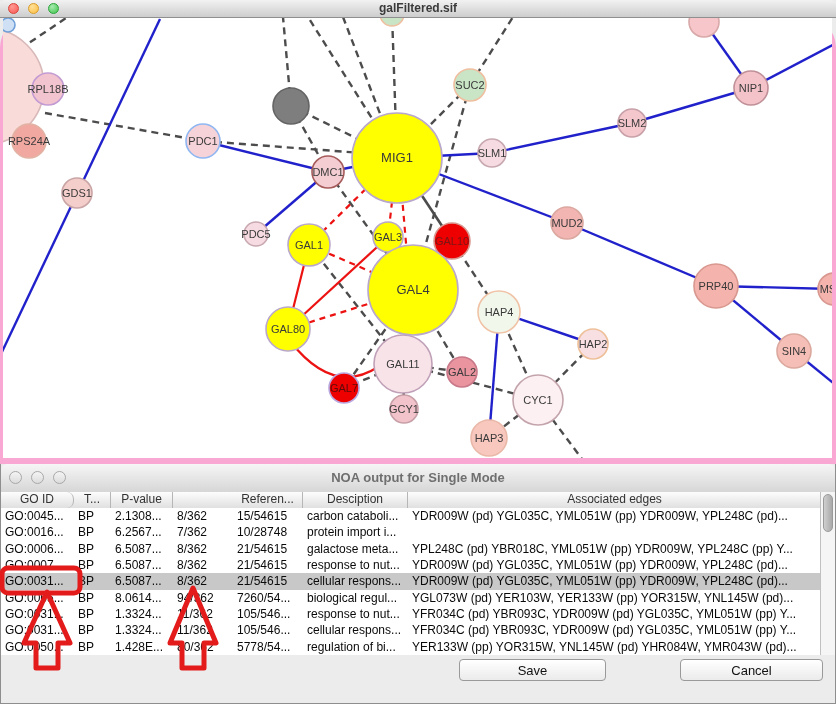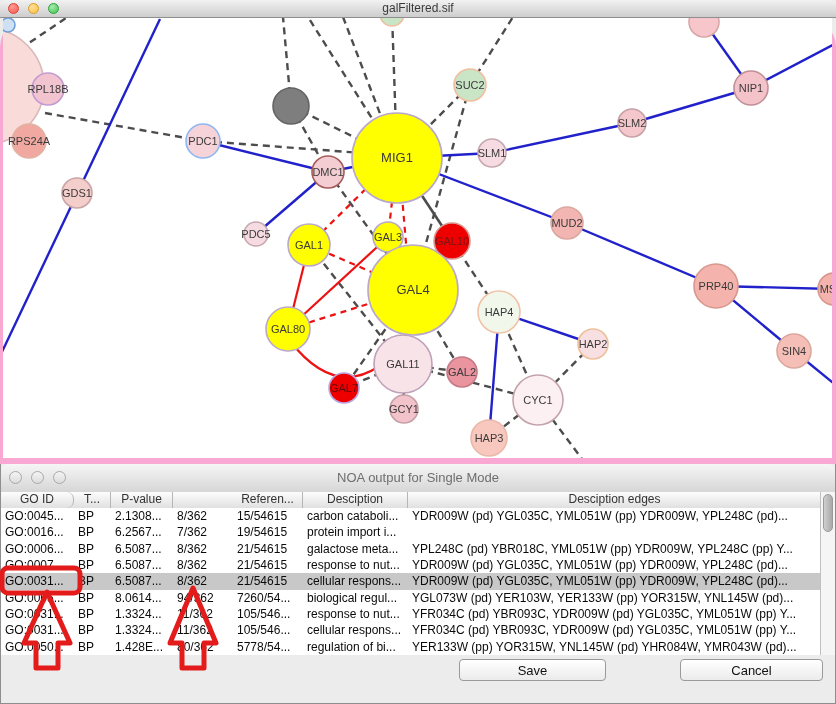--- a/index.html
+++ b/index.html
@@ -4,21 +4,21 @@
 <style>
   html,body{margin:0;padding:0;background:#ececec;width:836px;height:704px;overflow:hidden;
     font-family:"Liberation Sans",sans-serif;-webkit-font-smoothing:antialiased;}
   #stage{position:absolute;top:0;left:0;width:836px;height:704px;}
 
   
   #win1{position:absolute;top:0;left:0;width:836px;height:464px;}
   .titlebar{position:relative;height:17px;background:linear-gradient(#f2f2f2,#cdcdcd);
     border-bottom:1px solid #8f8f8f;border-radius:6px 6px 0 0;}
   .titlebar .title{position:absolute;left:0;right:0;top:0;height:17px;line-height:17px;
-    text-align:center;font-size:12px;font-weight:normal;color:#3a3a3a;}
+    text-align:center;font-size:12px;font-weight:bold;color:#3a3a3a;}
   .lights{position:absolute;left:8px;top:3px;display:flex;gap:9px;}
   .tl{width:11px;height:11px;border-radius:50%;display:inline-block;box-sizing:border-box;}
   .tl.red{background:radial-gradient(circle at 35% 30%,#ff9a93,#f85750);border:1px solid #d8443c;}
   .tl.yel{background:radial-gradient(circle at 35% 30%,#ffe09a,#fbbe3f);border:1px solid #d99c2b;}
   .tl.grn{background:radial-gradient(circle at 35% 30%,#a8eab0,#3ec54a);border:1px solid #2ca33a;}
   .tl.hollow{background:linear-gradient(#f4f4f4,#dcdcdc);border:1px solid #a8a8a8;width:13px;height:13px;}
   #net-frame{position:absolute;top:18px;left:0;width:836px;height:572px;background:#f9a8d4;border-radius:29px;}
   #net-canvas{position:absolute;top:0;left:3px;width:829px;height:440px;background:#ffffff;overflow:hidden;}
   #net{display:block;}
   .nlabel{pointer-events:none;}
@@ -271,38 +271,38 @@
       </span>
       <span class="title">NOA output for Single Mode</span>
     </div>
     <div id="thead">
         <div class="hcell" style="width: 73px; border-radius: 7px;">GO ID</div>
         <div class="hcell" style="width: 37px;">T...</div>
         <div class="hcell" style="width: 62px;">P-value</div>
         <div class="hcell" style="width: 60px; margin-top: 25px;">Test</div>
         <div class="hcell" style="width: 70px;">Referen...</div>
         <div class="hcell" style="width: 105px;">Desciption</div>
-        <div class="hcell" style="width: 414px;">Desciption edges</div>
+        <div class="hcell" style="width: 414px;">Associated edges</div>
       </div>
     <div id="tbody">
         <div class="trow">
           <div class="tcell" style="width: 73px;">GO:0045...</div>
           <div class="tcell" style="width: 37px;">BP</div>
           <div class="tcell" style="width: 62px;">2.1308...</div>
           <div class="tcell" style="width: 60px;">8/362</div>
           <div class="tcell" style="width: 70px;">15/54615</div>
           <div class="tcell" style="width: 105px;">carbon cataboli...</div>
           <div class="tcell" style="width: 414px;">YDR009W (pd) YGL035C, YML051W (pp) YDR009W, YPL248C (pd)...</div>
         </div>
         <div class="trow">
           <div class="tcell" style="width: 73px;">GO:0016...</div>
           <div class="tcell" style="width: 37px;">BP</div>
           <div class="tcell" style="width: 62px;">6.2567...</div>
           <div class="tcell" style="width: 60px;">7/362</div>
-          <div class="tcell" style="width: 70px;">19/54615</div>
+          <div class="tcell" style="width: 70px;">10/28748</div>
           <div class="tcell" style="width: 105px;">protein import i...</div>
         </div>
         <div class="trow">
           <div class="tcell" style="width: 73px;">GO:0006...</div>
           <div class="tcell" style="width: 37px;">BP</div>
           <div class="tcell" style="width: 62px;">6.5087...</div>
           <div class="tcell" style="width: 60px;">8/362</div>
           <div class="tcell" style="width: 70px;">21/54615</div>
           <div class="tcell" style="width: 105px;">galactose meta...</div>
           <div class="tcell" style="width: 414px;">YPL248C (pd) YBR018C, YML051W (pp) YDR009W, YPL248C (pp) Y...</div>

